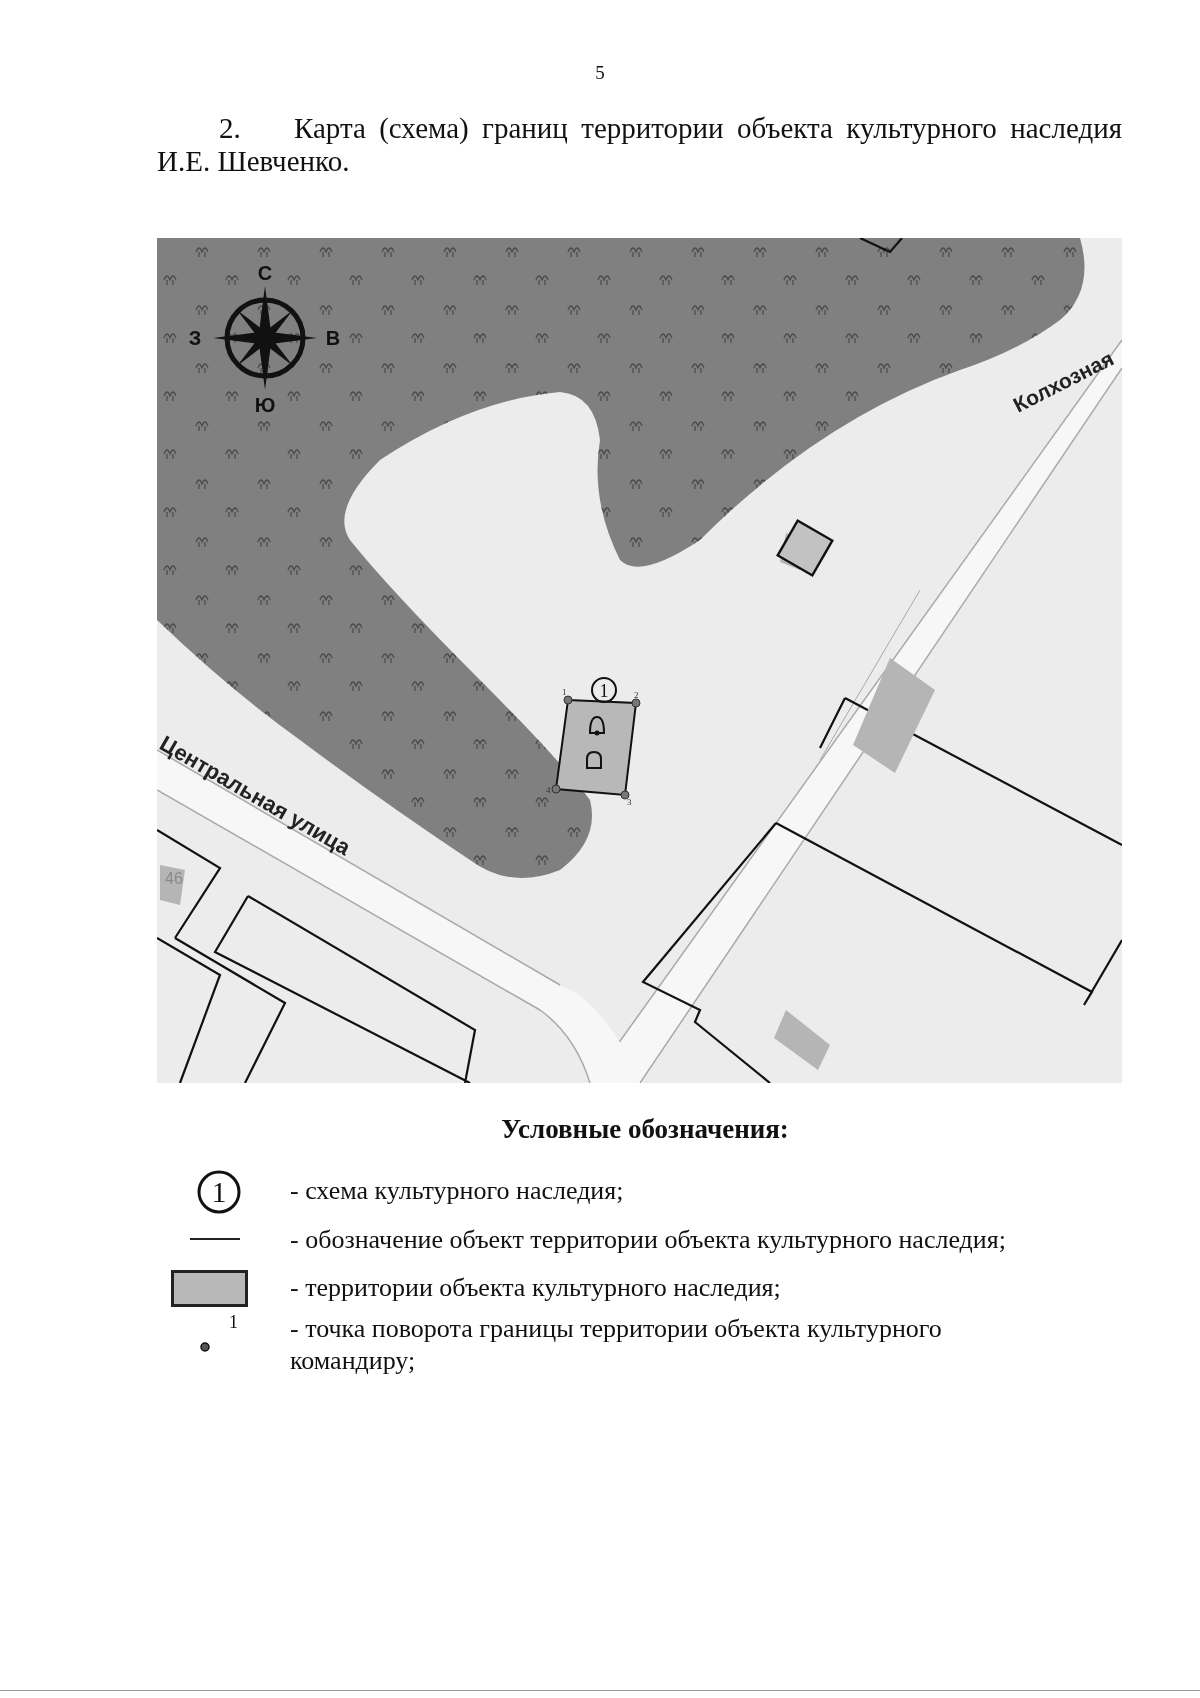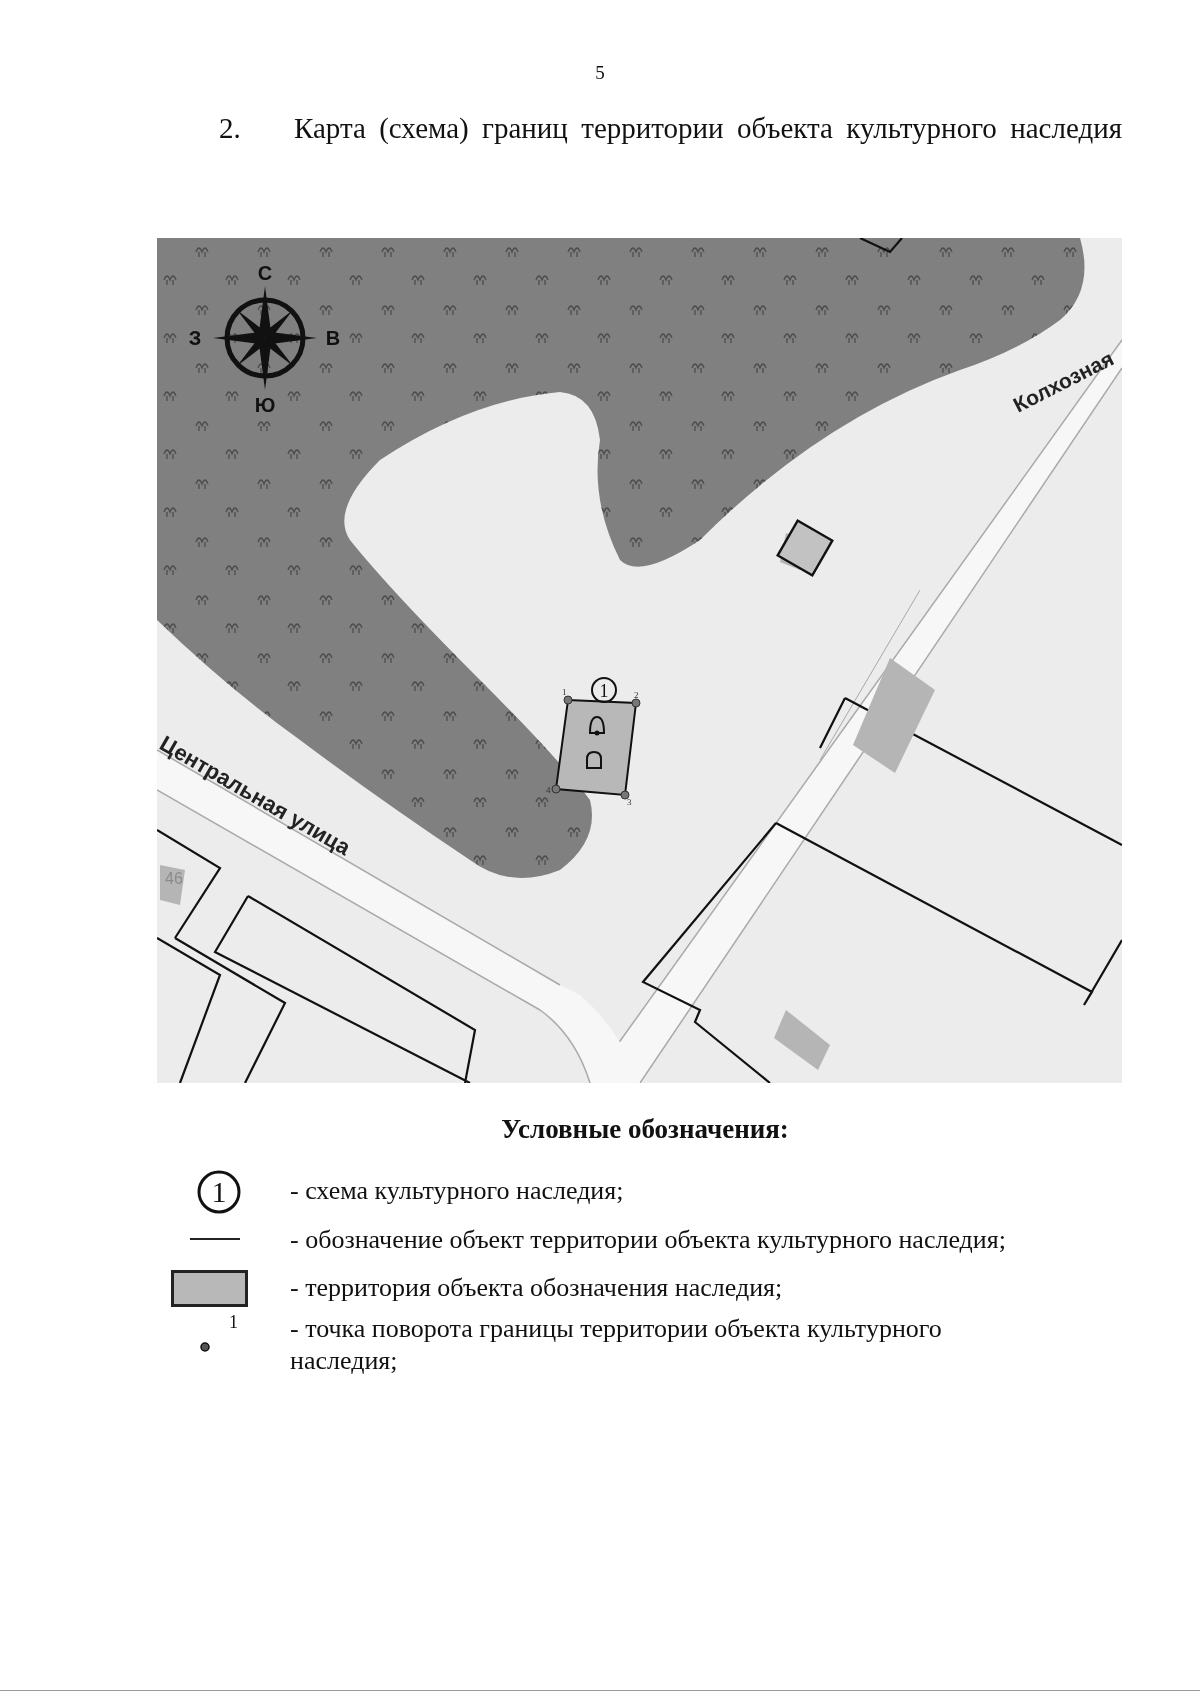--- a/index.html
+++ b/index.html
@@ -17,20 +17,21 @@
     .legend-sym { position: absolute; }
     .footer-line { position: absolute; left: 0; top: 1690px; width: 1200px; height: 1px; background: #999; }
   </style>
 </head>
 <body>
 
 <div class="page-number">5</div>
 
 <div class="heading">
   <span class="line"><span class="num">2.</span><span>Карта (схема) границ территории объекта культурного наследия</span></span>
+  <span class="line last">И.Е. Шевченко.</span>
 </div>
 
 <div class="map">
   <svg width="1200" height="1698" viewBox="0 0 1200 1698" xmlns="http://www.w3.org/2000/svg">
     <defs>
       <clipPath id="mapclip">
           <rect x="157" y="238" width="965" height="845"></rect>
         </clipPath>
       <pattern id="trees" width="62" height="58" patternUnits="userSpaceOnUse">
         <g stroke="#3a3a3a" stroke-width="1.3" fill="none" opacity="0.75">
@@ -132,23 +133,23 @@
     <circle cx="24" cy="24" r="20" fill="none" stroke="#111" stroke-width="3"></circle>
     <text x="24" y="34" text-anchor="middle" font-family="Liberation Serif, serif" font-size="30" fill="#111">1</text>
   </svg>
 </div>
 <div class="legend-item" style="top:1175px;">- схема культурного наследия;</div>
 
 <div class="legend-sym" style="left:190px; top:1238px; width:50px; height:2px; background:#222;"></div>
 <div class="legend-item" style="top:1224px;">- обозначение объект территории объекта культурного наследия;</div>
 
 <div class="legend-sym" style="left:171px; top:1270px; width:77px; height:37px; background:#b8b8b8; border:3px solid #222; box-sizing:border-box;"></div>
-<div class="legend-item" style="top:1272px;">- территория объекта обозначения наследия;</div>
+<div class="legend-item" style="top:1272px;">- территории объекта культурного наследия;</div>
 
 <div class="legend-sym" style="left:195px; top:1312px;">
   <svg width="50" height="44" viewBox="0 0 50 44">
     <text x="34" y="16" font-family="Liberation Serif, serif" font-size="18" fill="#111">1</text>
     <circle cx="10" cy="35" r="4" fill="#555" stroke="#111" stroke-width="1.5"></circle>
   </svg>
 </div>
-<div class="legend-item" style="top:1313px; width:720px;">- точка поворота границы территории объекта культурного наследия;</div>
+<div class="legend-item" style="top:1313px; width:720px;">- точка поворота границы территории объекта культурного командиру;</div>
 
 <div class="footer-line"></div>
 
 </body></html>

